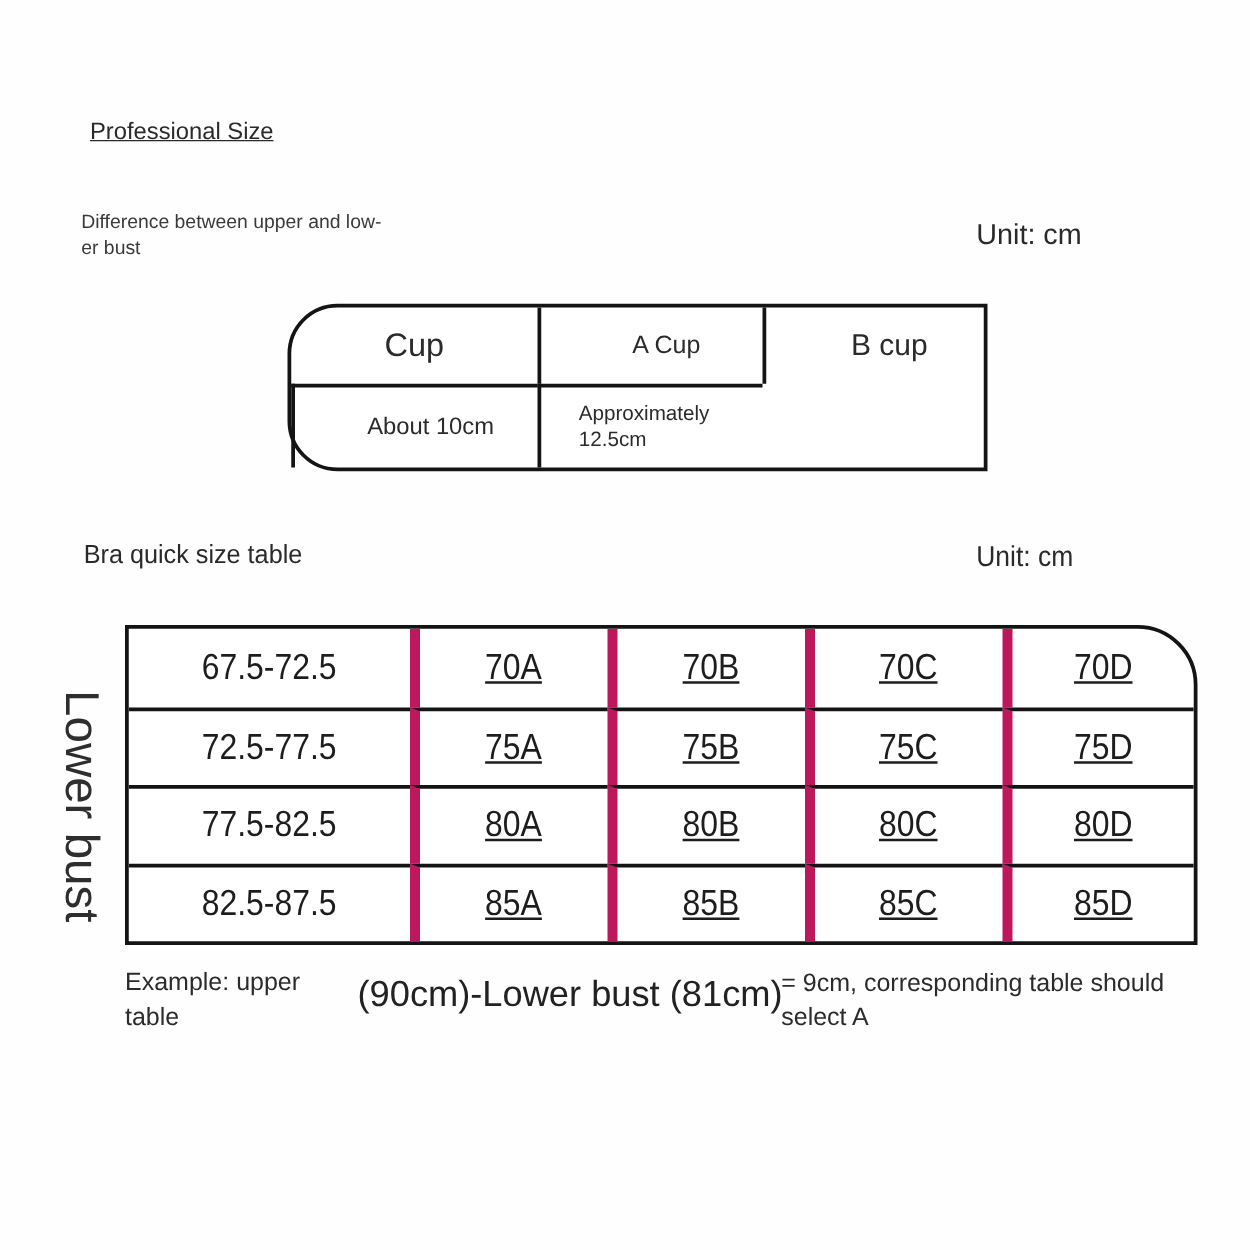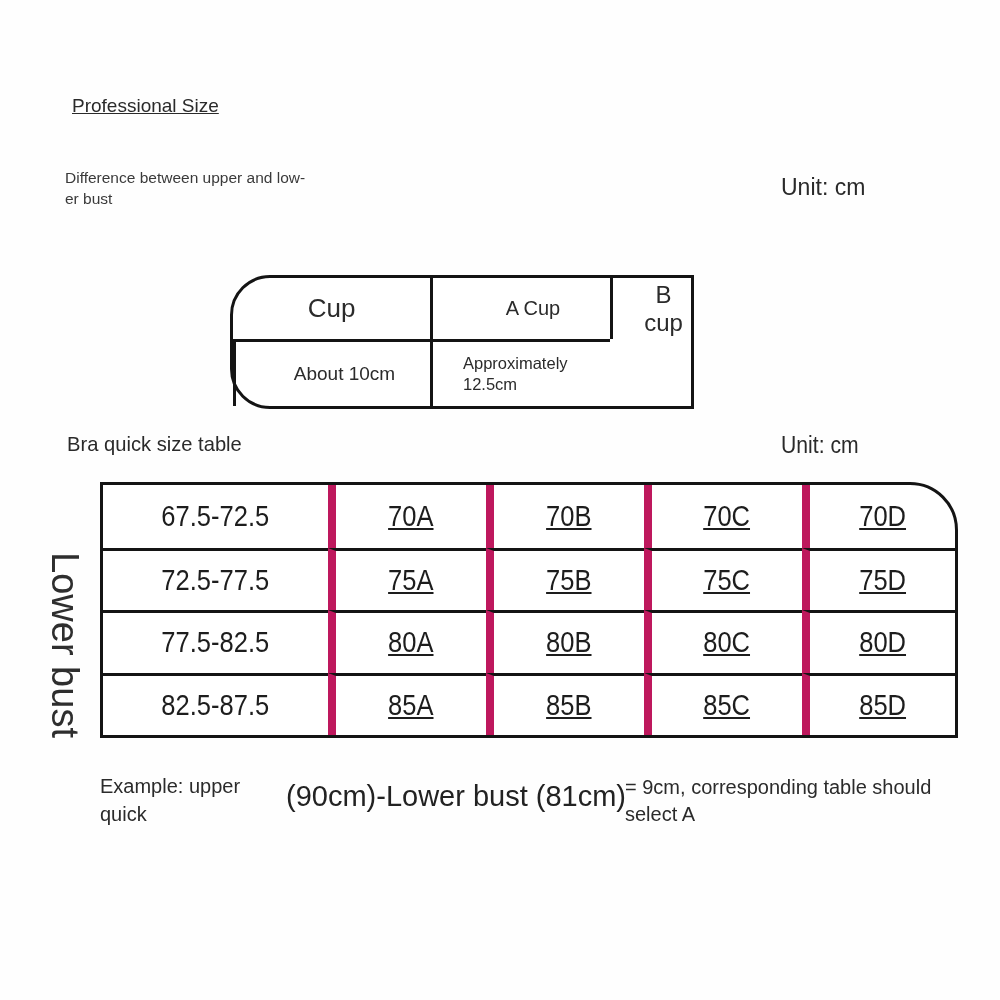--- a/index.html
+++ b/index.html
@@ -21,28 +21,27 @@
     font-size: 15.5px; line-height: 21px; color: #3a3a3a;
   }
   .unit-top {
     position: absolute; left: 781px; top: 174px;
     font-size: 23px; color: #2a2a2a;
   }
 
   
   .cup-table {
     position: absolute; left: 230px; top: 243px;
-    width: 464px; height: 134px;
+    width: 560px; height: 134px;
     border: 3px solid #141414;
     border-radius: 40px 0 0 40px;
     display: grid;
     grid-template-columns: 197px 180px 1fr;
     grid-template-rows: 61px 1fr;
     background: #fff;
-    margin-top: 32px;
   }
   .cup-table .cell {
     display: flex; align-items: center; justify-content: center;
     color: #2b2b2b;
   }
   .cup-table .cell.c1 { border-left: 3px solid #141414; padding-left: 23px; }
   .cup-table .cell.r1 { border-top: 3px solid #141414; }
   .f-cup   { font-size: 26px; }
   .f-acup  { font-size: 20px; }
   .f-bcup  { font-size: 24px; text-align: center; }
@@ -56,21 +55,21 @@
     font-size: 21px; color: #2a2a2a;
     transform: scaleX(0.96); transform-origin: left center;
   }
   .unit-bottom {
     position: absolute; left: 781px; top: 432px;
     font-size: 23px; color: #2a2a2a;
     transform: scaleX(0.92); transform-origin: left center;
   }
 
   .size-table {
-    position: absolute; left: 100px; top: 482px;
+    position: absolute; left: 100px; top: 500px;
     width: 858px; height: 256px;
     border: 3px solid #141414;
     border-radius: 0 48px 0 0;
     overflow: hidden;
     display: grid;
     grid-template-columns: 225px 158px 158px 158px 1fr;
     grid-template-rows: repeat(4, 1fr);
     background: #fff;
   }
   .size-table .cell {
@@ -198,20 +197,20 @@
   <div class="cell c r">
       <span>85D</span>
     </div>
 </div>
 
 <div class="side-label">Lower bust</div>
 
 <div class="example">
   <div class="small prefix">
     <div>Example: upper</div>
-    <div>quick</div>
+    <div>table</div>
   </div>
   <div class="formula">(90cm)-Lower bust (81cm)</div>
   <div class="small suffix">
     <div>= 9cm, corresponding table should</div>
     <div>select A</div>
   </div>
 </div>
 
 </body></html>

